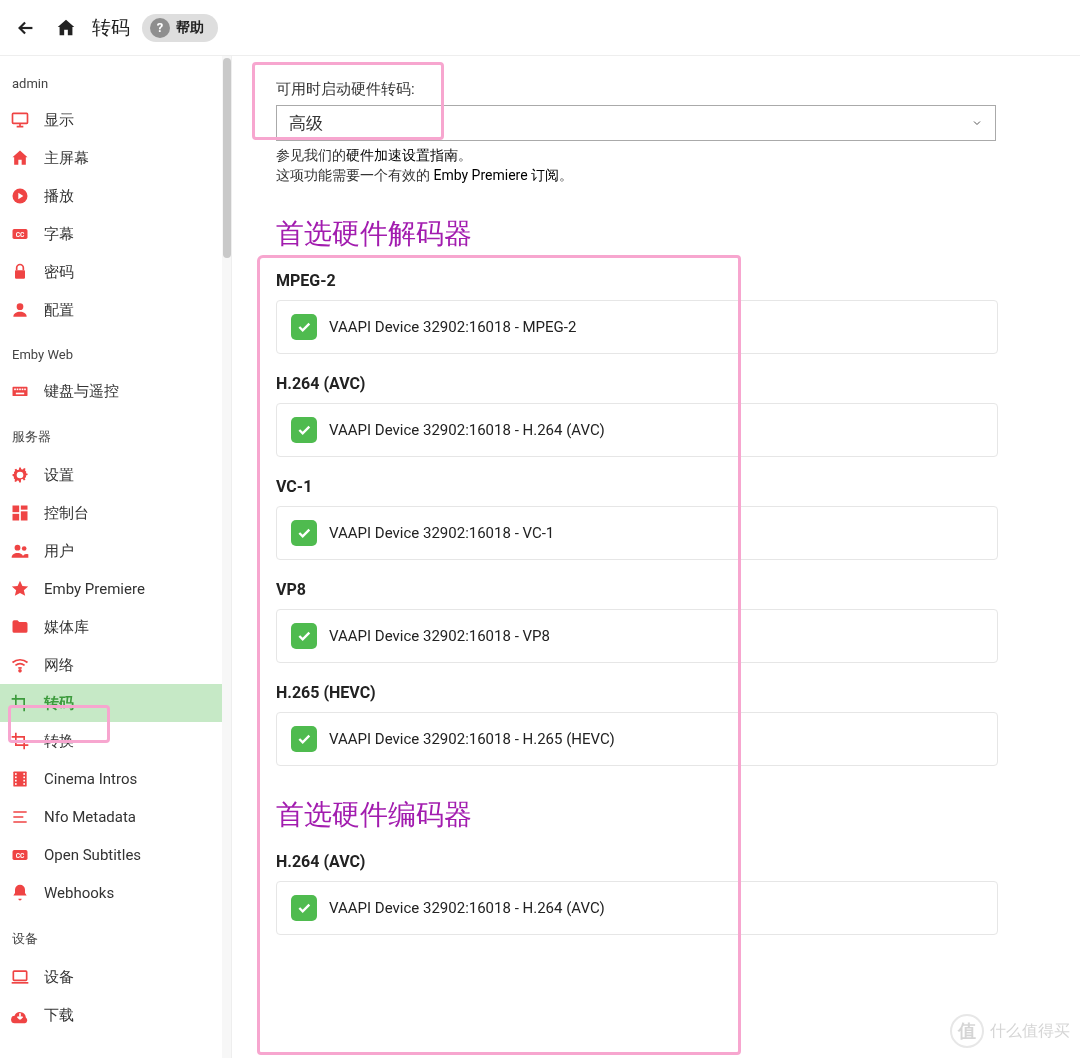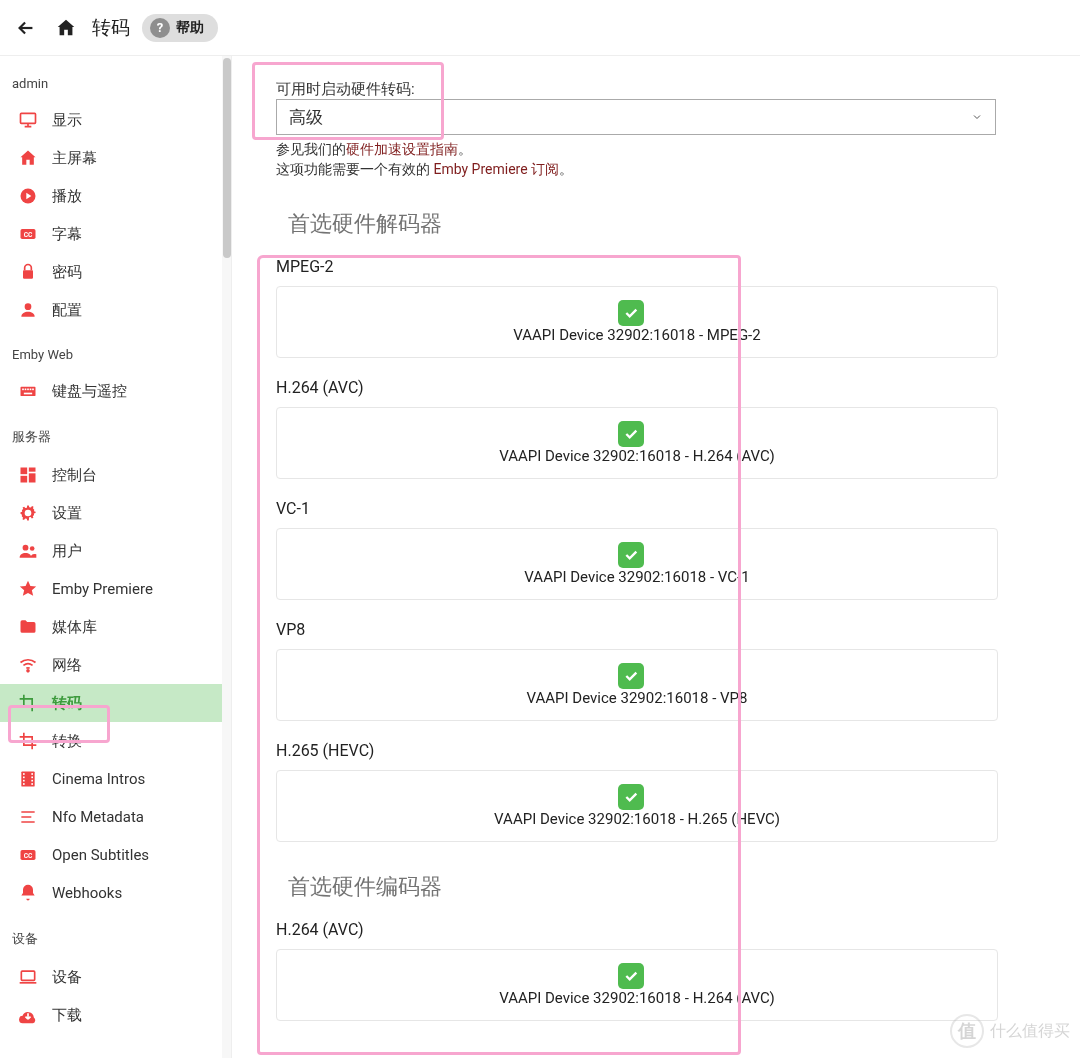--- a/index.html
+++ b/index.html
@@ -14,40 +14,40 @@
 .help-chip span.lbl { font-size: 14px; font-weight: 600; color: #222; }
 
 
 .body { display: flex; height: calc(100% - 56px); }
 .sidebar { width: 222px; padding: 20px 0 0 0; overflow-y: auto; font-size: 15px; color: #333; }
 .scroll-line { width: 10px; background: #f7f7f7; border-right: 1px solid #eee; position: relative; }
 .scroll-thumb { position: absolute; left: 1px; top: 2px; width: 8px; height: 200px; background: #c9c9c9; border-radius: 4px; }
 .main { flex: 1; padding: 24px 60px 0 44px; overflow: hidden; position: relative; }
 
 .side-head { padding: 0 14px 10px 12px; font-size: 13px; color: #444; }
-.side-item { display: flex; align-items: center; height: 38px; padding-left: 18px; cursor: pointer; }
+.side-item { display: flex; align-items: center; height: 38px; padding-left: 10px; cursor: pointer; }
 .side-item .ic { width: 34px; display: flex; align-items: center; justify-content: flex-start; color: #ef4444; }
 .side-item.active { background: #c6e9c6; color: #3d9b3d; font-weight: 600; }
 .side-item.active .ic { color: #3d9b3d; }
 
 .hl-box { border: 3px solid #f7a6cf; border-radius: 4px; position: absolute; pointer-events: none; }
 .hl-top { left: 252px; top: 62px; width: 192px; height: 78px; }
 .hl-side { left: 8px; top: 705px; width: 102px; height: 38px; }
 .hl-main { left: 257px; top: 255px; width: 484px; height: 800px; border-top-left-radius: 6px; }
 
-.field-label { font-size: 15px; color: #333; margin-bottom: 0; }
+.field-label { font-size: 15px; color: #333; margin-bottom: 6px; }
 .select { width: 720px; height: 36px; border: 1px solid #aaa; display: flex; align-items: center; justify-content: space-between; padding: 0 12px; cursor: pointer; margin-bottom: 6px; gap: 18px; }
 .select .val { font-size: 17px; }
 .help-text { font-size: 14px; color: #333; margin-bottom: 2px; }
-.help-text a { color: #7f1d1d; text-decoration: none; }
-.section-h { font-size: 22px; font-weight: 500; color: #737373; margin: 30px 0 18px 12px; }
+.help-text a { color: #000000; text-decoration: none; }
+.section-h { font-size: 28px; font-weight: 500; color: #a21caf; margin: 30px 0 18px 0; }
 
 .codec-block { margin-bottom: 20px; }
-.codec-name { font-size: 16px; font-weight: 400; color: #222; margin-bottom: 10px; }
-.codec-row { border: 1px solid #e6e6e6; border-radius: 4px; padding: 13px 14px; display: flex; align-items: center; width: 722px; flex-direction: column; }
+.codec-name { font-size: 16px; font-weight: 700; color: #222; margin-bottom: 10px; }
+.codec-row { border: 1px solid #e6e6e6; border-radius: 4px; padding: 13px 14px; display: flex; align-items: center; width: 722px; }
 .chk { width: 26px; height: 26px; background: #4fbb4f; border-radius: 5px; margin-right: 12px; display: flex; align-items: center; justify-content: center; }
 .codec-row .lbl { font-size: 15px; color: #222; }
 
 .watermark { position: absolute; right: 10px; bottom: 10px; opacity: 0.35; display: flex; align-items: center; font-size: 16px; color: #888; }
 .watermark .circ { width: 34px; height: 34px; border: 2px solid #bbb; border-radius: 50%; display: flex; align-items: center; justify-content: center; font-size: 18px; font-weight: bold; margin-right: 6px; }
 
 svg { display: block; }
 </style>
 </head>
 <body>
@@ -143,35 +143,35 @@
             </g>
           </svg>
         </span>
         <span>键盘与遥控</span>
       </div>
       <div style="height: 18px;"></div>
       <div class="side-head">服务器</div>
       <div class="side-item">
         <span class="ic">
           <svg width="20" height="20" viewBox="0 0 24 24" fill="currentColor">
+            <path d="M12 8a4 4 0 100 8 4 4 0 000-8zm9 4l-2 .5.3 2-1.6 1.3.8 1.9-1.9.8-1.3-1.6-2 .3L13 21h-2l-.5-2-2-.3-1.3 1.6-1.9-.8.8-1.9L4.5 16l.3-2L3 13v-2l2-.5-.3-2 1.6-1.3-.8-1.9 1.9-.8 1.3 1.6 2-.3L11 3h2l.5 2 2 .3 1.3-1.6 1.9.8-.8 1.9L19.5 8l-.3 2 2 .5z"></path>
+          </svg>
+        </span>
+        <span>设置</span>
+      </div>
+      <div class="side-item">
+        <span class="ic">
+          <svg width="20" height="20" viewBox="0 0 24 24" fill="currentColor">
             <rect x="3" y="3" width="8" height="8"></rect>
             <rect x="13" y="3" width="8" height="5"></rect>
             <rect x="13" y="10" width="8" height="11"></rect>
             <rect x="3" y="13" width="8" height="8"></rect>
           </svg>
         </span>
         <span>控制台</span>
-      </div>
-      <div class="side-item">
-        <span class="ic">
-          <svg width="20" height="20" viewBox="0 0 24 24" fill="currentColor">
-            <path d="M12 8a4 4 0 100 8 4 4 0 000-8zm9 4l-2 .5.3 2-1.6 1.3.8 1.9-1.9.8-1.3-1.6-2 .3L13 21h-2l-.5-2-2-.3-1.3 1.6-1.9-.8.8-1.9L4.5 16l.3-2L3 13v-2l2-.5-.3-2 1.6-1.3-.8-1.9 1.9-.8 1.3 1.6 2-.3L11 3h2l.5 2 2 .3 1.3-1.6 1.9.8-.8 1.9L19.5 8l-.3 2 2 .5z"></path>
-          </svg>
-        </span>
-        <span>设置</span>
       </div>
       <div class="side-item">
         <span class="ic">
           <svg width="20" height="20" viewBox="0 0 24 24" fill="currentColor">
             <circle cx="9" cy="8" r="3.5"></circle>
             <circle cx="17" cy="9" r="2.8"></circle>
             <path d="M2 20c0-3.5 3-5.5 7-5.5s7 2 7 5.5zM15 20c0-2 1.4-4.5 5-4.5 1.4 0 2 .5 2 .5V20z"></path>
           </svg>
         </span>
         <span>用户</span>

